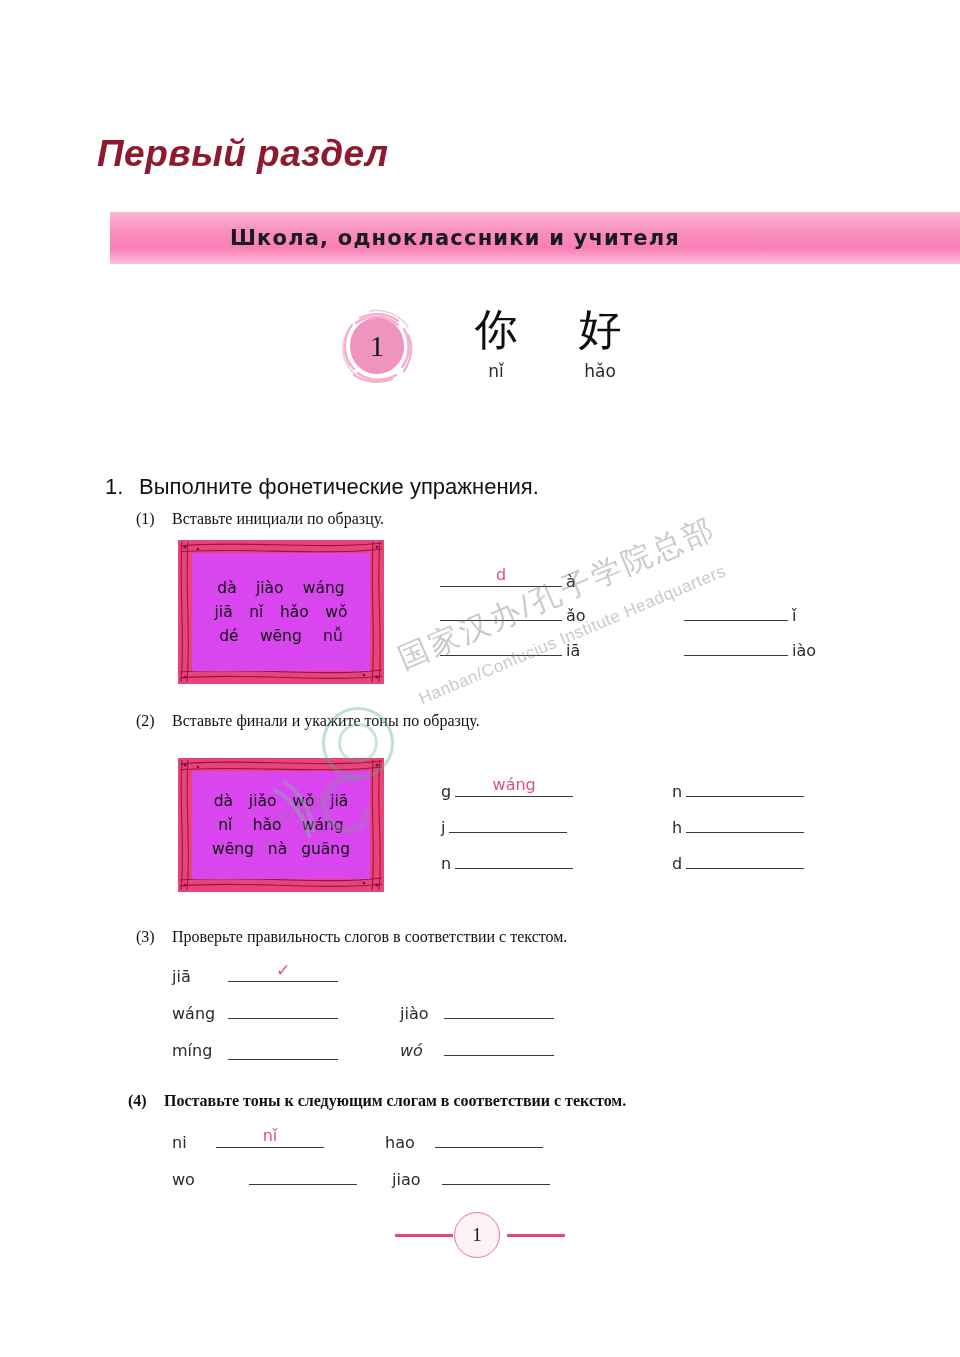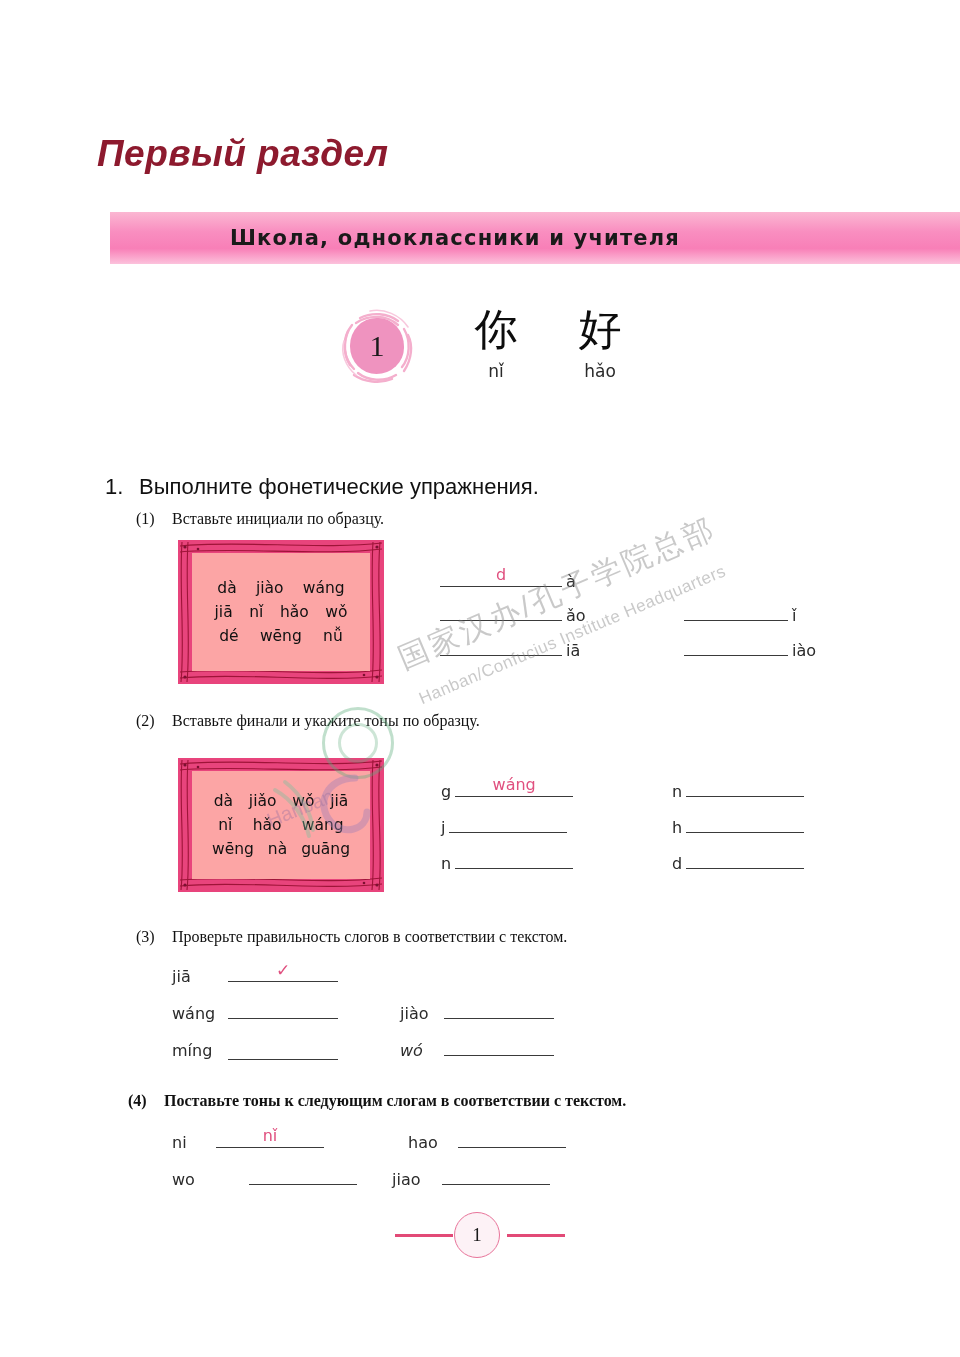--- a/index.html
+++ b/index.html
@@ -141,21 +141,21 @@
     position: absolute;
     width: 210px;
   }
   .frame-svg { position: absolute; left: 0; top: 0; }
   .wordbox-inner {
     position: absolute;
     left: 16px;
     top: 15px;
     right: 16px;
     bottom: 15px;
-    background: #fca5a5;
+    background: #d946ef;
     display: flex;
     flex-direction: column;
     justify-content: center;
     padding: 4px 0;
     box-sizing: border-box;
   }
   .wb-row {
     display: flex;
     justify-content: space-evenly;
     align-items: center;
@@ -564,21 +564,21 @@
     <span class="filled">nǐ</span>
   </span>
 </div>
 <div class="ansline" style="left:172px; top:1170px;gap:33px;">
   <span class="ans-lead" style="width:40px;">wo</span>
   <span class="rule" style="width:108px;">
     <span class="filled"></span>
   </span>
 </div>
 
-<div class="ansline" style="left:408px; top:1133px;">
+<div class="ansline" style="left:385px; top:1133px;">
   <span class="ans-lead" style="width:46px;">hao</span>
   <span class="rule" style="width:108px;">
     <span class="filled"></span>
   </span>
 </div>
 <div class="ansline" style="left:392px; top:1170px;">
   <span class="ans-lead" style="width:46px;">jiao</span>
   <span class="rule" style="width:108px;">
     <span class="filled"></span>
   </span>

